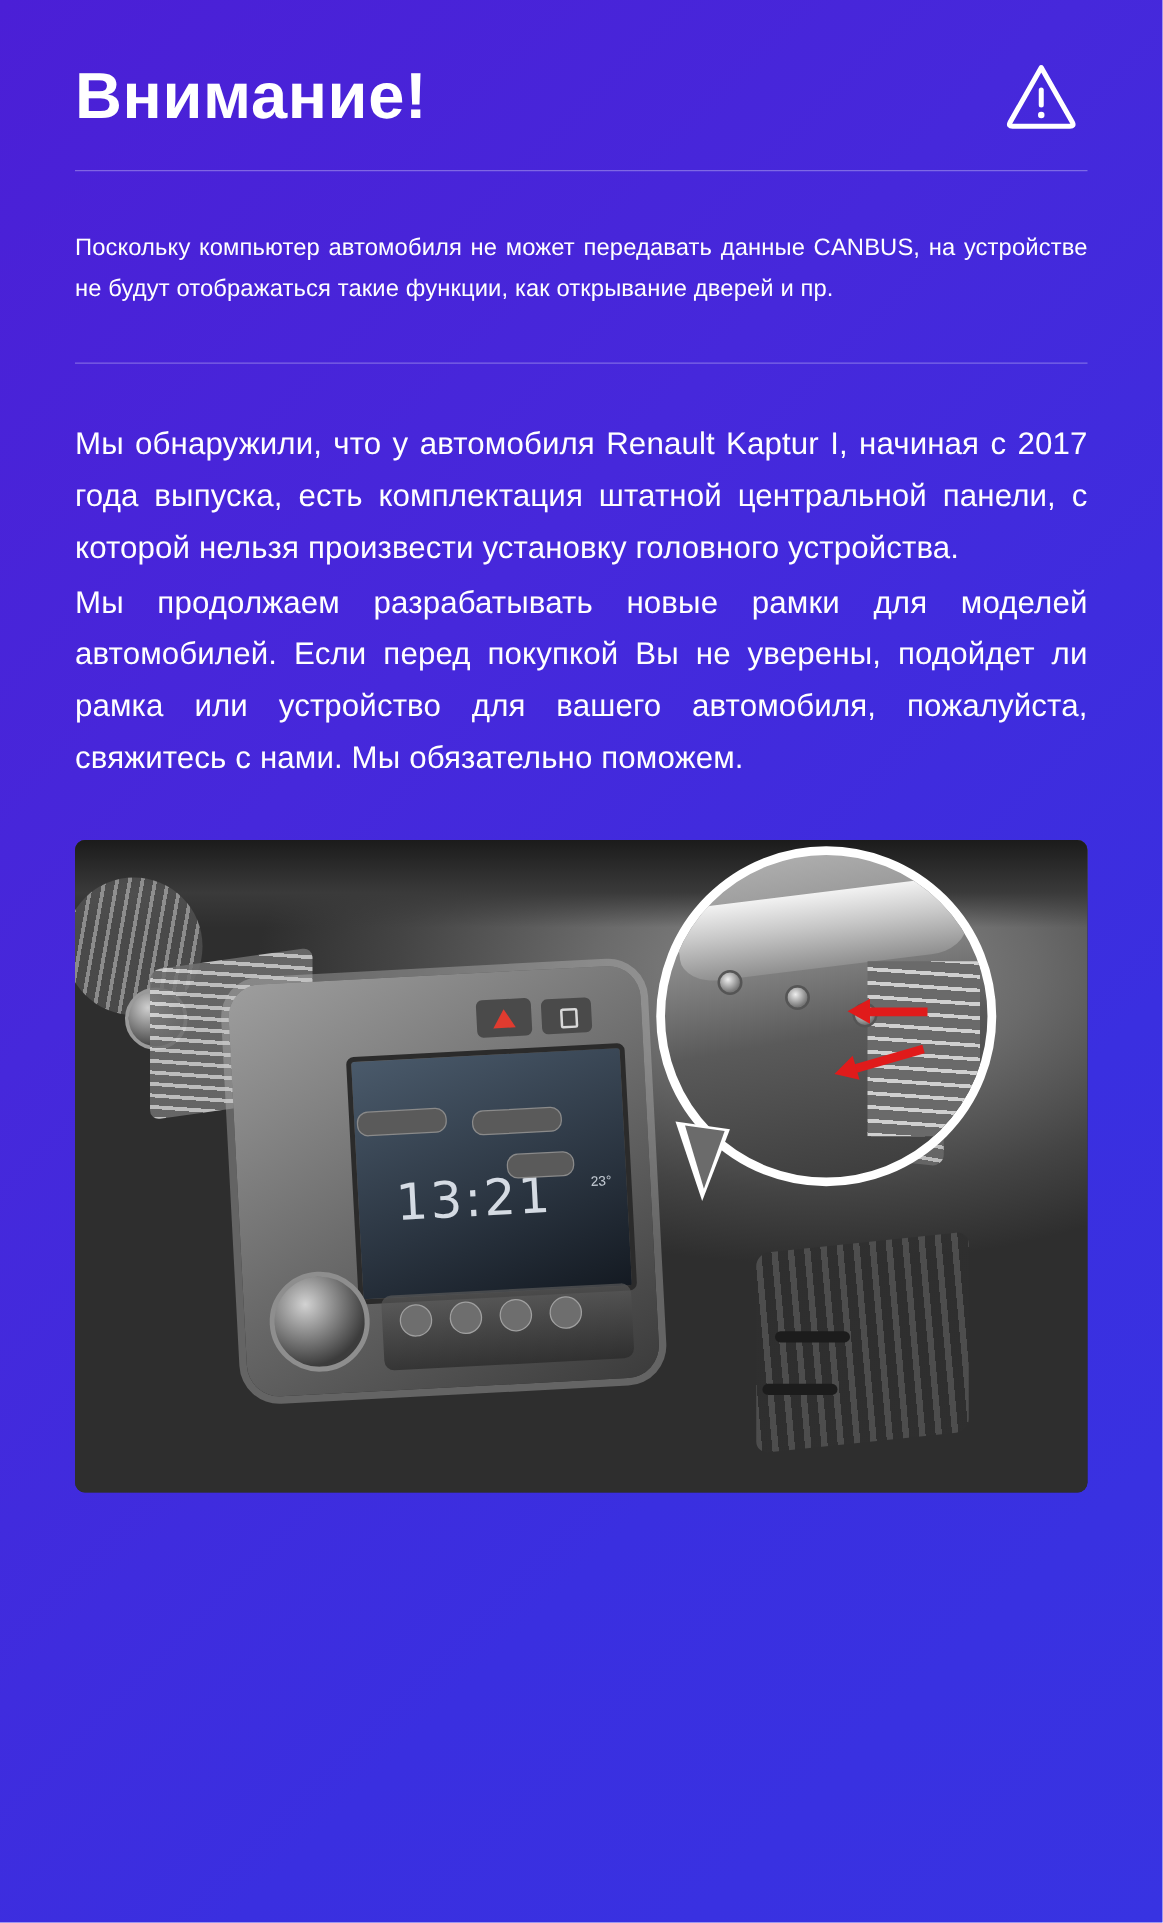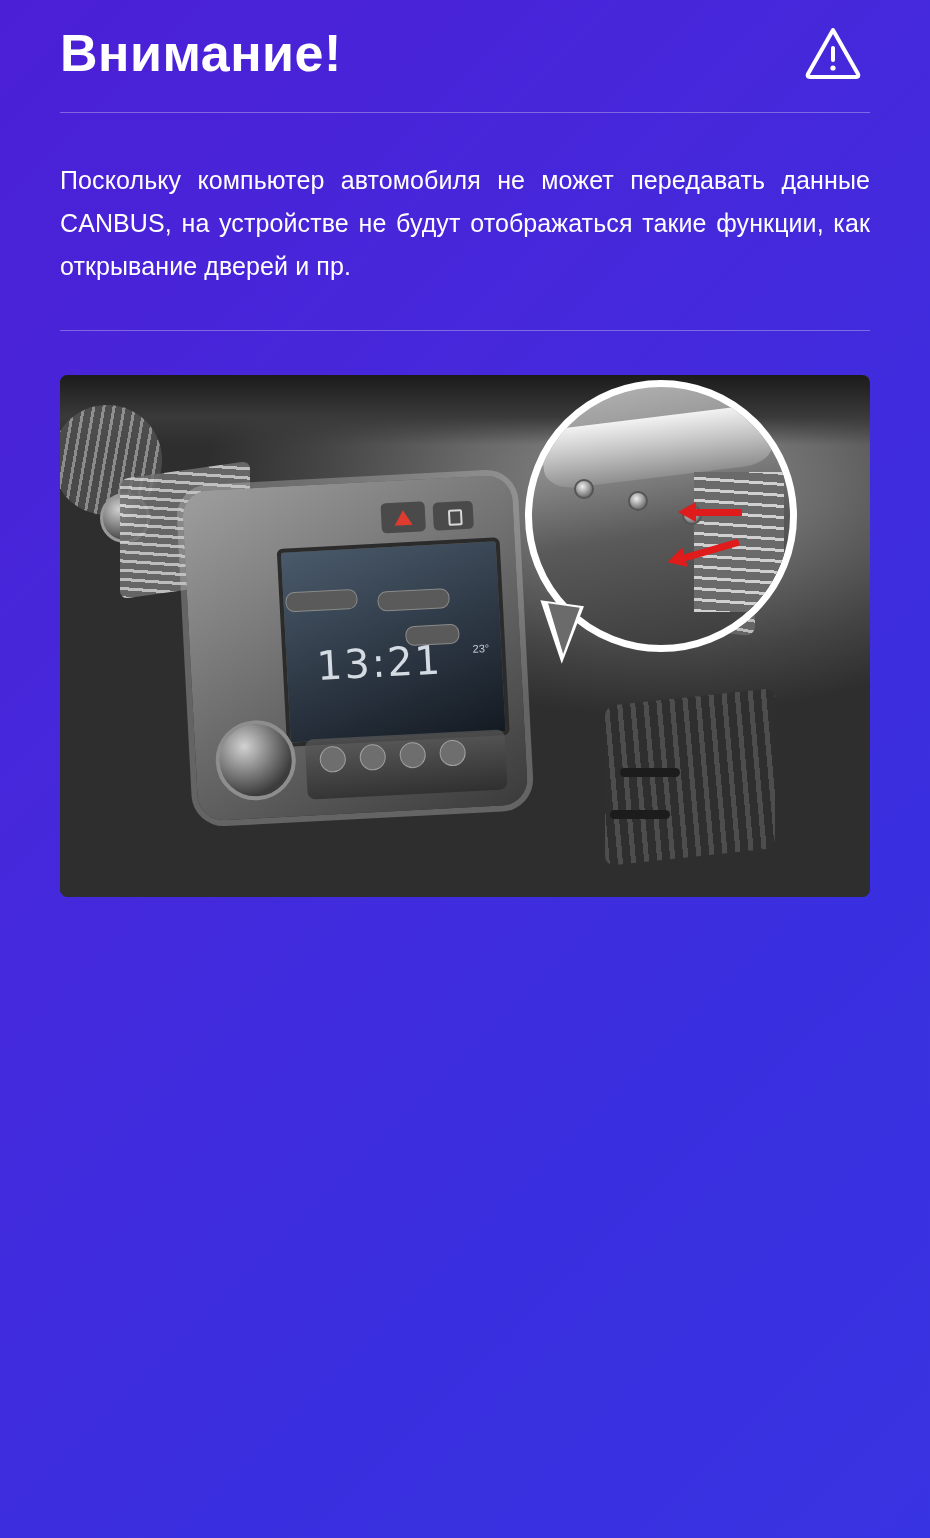--- a/index.html
+++ b/index.html
@@ -21,21 +21,21 @@
     height: 1538px;
     box-sizing: border-box;
     padding: 0 60px;
   }
 
   
   .header {
     display: flex;
     align-items: center;
     justify-content: space-between;
-    padding-top: 24px;
+    padding-top: 48px;
     padding-right: 8px;
   }
   .title {
     font-size: 52px;
     font-weight: bold;
     letter-spacing: 0.5px;
     line-height: 1.05;
     margin: 0;
     color: #ffffff;
   }
@@ -48,21 +48,21 @@
     background: rgba(255,255,255,0.30);
     margin: 30px 0 0 0;
   }
   .divider.second {
     margin-top: 42px;
   }
 
   
   .block-one {
     margin-top: 46px;
-    font-size: 25px;
+    font-size: 19px;
     line-height: 1.72;
     text-align: justify;
     letter-spacing: 0.1px;
     color: #ffffff;
   }
   .block-two {
     margin-top: 44px;
     font-size: 25px;
     line-height: 1.66;
     color: #ffffff;
@@ -370,20 +370,22 @@
     </span>
   </div>
 
   <div class="divider"></div>
 
   <div class="block-one">Поскольку компьютер автомобиля не может передавать данные CANBUS, на устройстве не будут отображаться такие функции, как открывание дверей и пр.</div>
 
   <div class="divider second"></div>
 
   <div class="block-two">
+    <p class="para">Мы обнаружили, что у автомобиля Renault Kaptur I, начиная с 2017 года выпуска, есть комплектация штатной центральной панели, с которой нельзя произвести установку головного устройства.</p>
+    <p class="para last-left">Мы продолжаем разрабатывать новые рамки для моделей автомобилей. Если перед покупкой Вы не уверены, подойдет ли рамка или устройство для вашего автомобиля, пожалуйста, свяжитесь с нами. Мы обязательно поможем.</p>
   </div>
 
   <div class="photo">
     <div class="photo-inner"></div>
     <div class="photo-top"></div>
 
     <div class="vent-far-left"></div>
     <div class="knob-left"></div>
     <div class="vent-left"></div>
     <div class="vent-right"></div>

